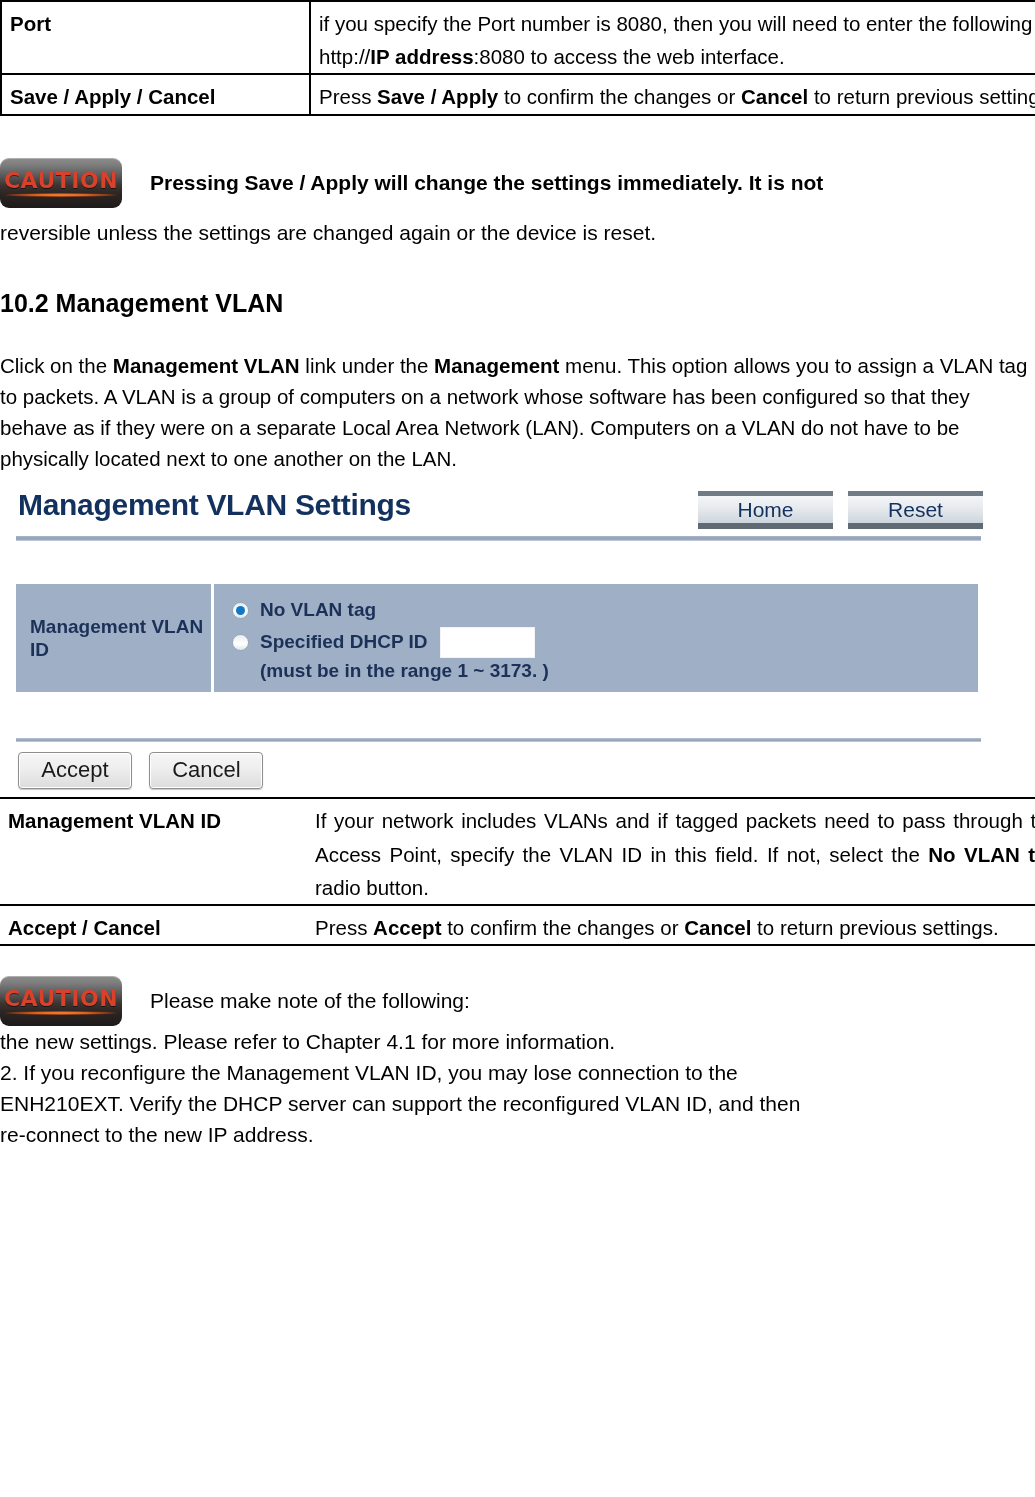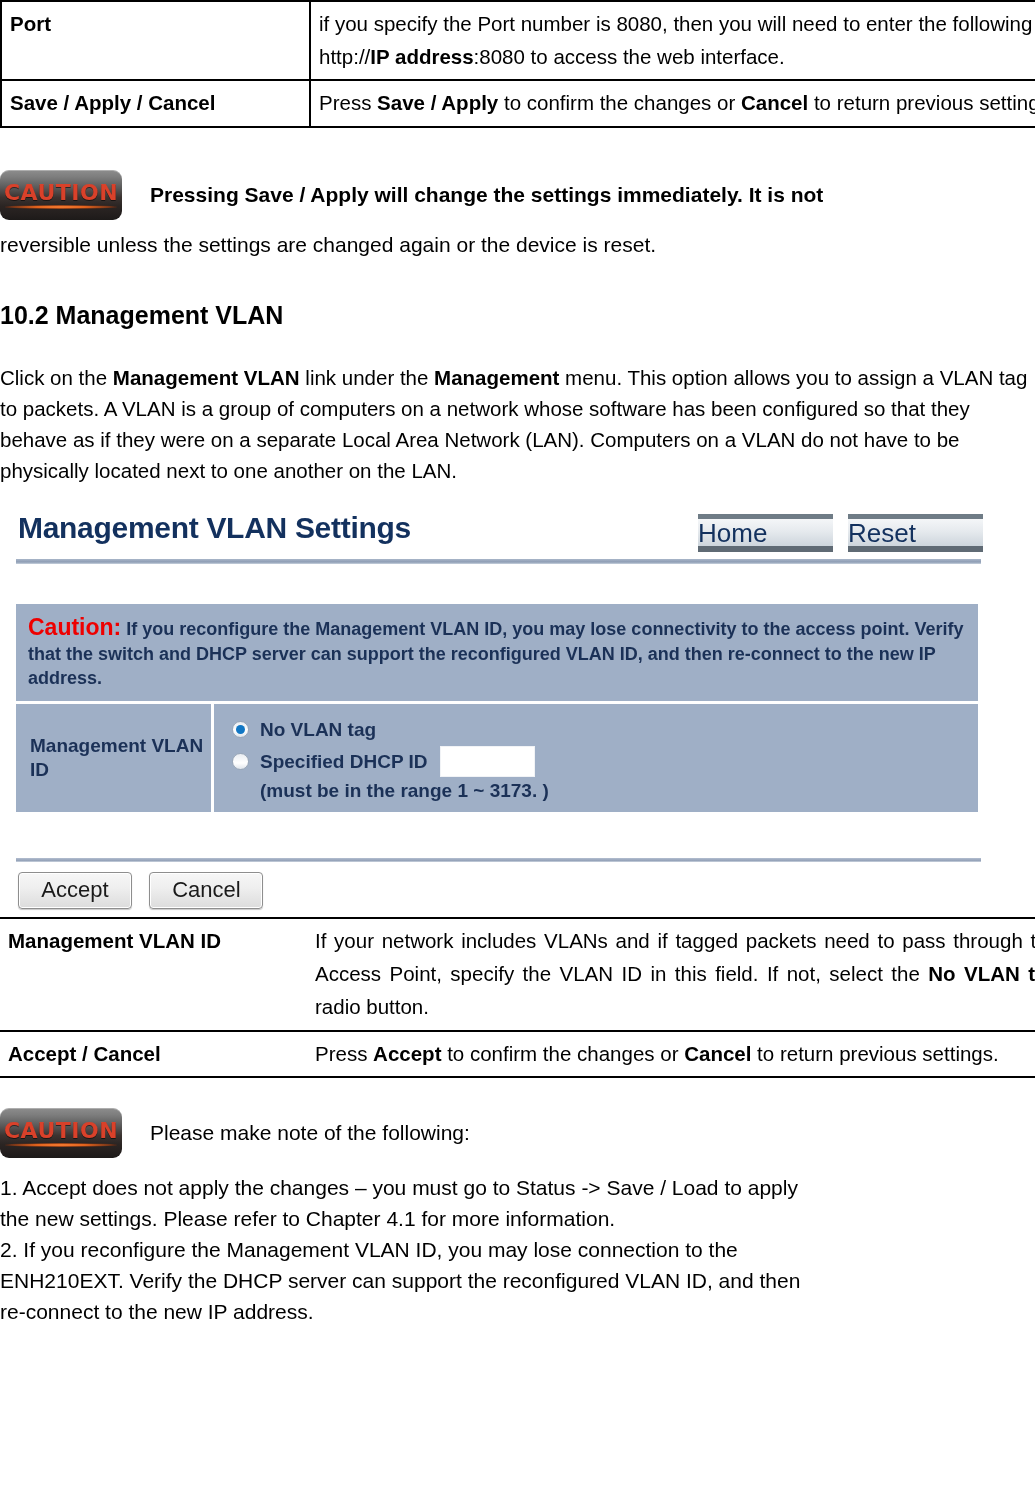--- a/index.html
+++ b/index.html
@@ -27,21 +27,21 @@
   }
   .doc-table.boxed td.label-cell {
     border-right: 2px solid #000;
   }
   .doc-table.ruled td {
     border-top: 2px solid #000;
     border-bottom: 2px solid #000;
   }
   .doc-table td {
     vertical-align: top;
-    padding: 5px 8px 6px 8px;
+    padding: 5px 8px 0 8px;
     font-size: 20.5px;
     line-height: 1.62;
   }
   .doc-table td.label-cell {
     width: 291px;
     font-weight: bold;
   }
   .doc-table td.desc-cell {
     width: 744px;
   }
@@ -146,22 +146,23 @@
   }
   .ui-btn {
     position: absolute;
     top: 7px;
     width: 135px;
     height: 38px;
     border-top: 5px solid #6f7c86;
     border-bottom: 6px solid #5f6a74;
     background: linear-gradient(to bottom, #f4f6f8 0%, #e6eaee 45%, #cdd5dc 100%);
     color: #13315e;
-    font-size: 26px;
+    font-size: 21px;
     line-height: 28px;
+    text-align: center;
     box-sizing: border-box;
   }
   .ui-btn.home { left: 690px; }
   .ui-btn.reset { left: 840px; }
   .ui-rule {
     height: 5px;
     background: linear-gradient(to bottom, #a9b6c9 0%, #8e9db4 60%, #c9d2de 100%);
     margin: 0 2px 0 8px;
   }
   .ui-gap { height: 40px; }
@@ -294,36 +295,32 @@
       <span class="ci-glow"></span>
       <span class="ci-text">CAUTION</span>
     </span><span class="caution-text-bold">Pressing Save / Apply will change the settings immediately. It is not</span>
   </div>
   <div class="caution-line" style="margin-top:9px;">reversible unless the settings are changed again or the device is reset.</div>
 </div>
 
 <h2 class="section-heading" style="margin-top:40px;">10.2 Management VLAN</h2>
 <p class="body-copy" style="margin-top:32px;"><span>Click on the </span><b>Management VLAN</b><span> link under the </span><b>Management</b><span> menu. This option allows you to assign a VLAN tag to packets. A VLAN is a group of computers on a network whose software has been configured so that they behave as if they were on a separate Local Area Network (LAN). Computers on a VLAN do not have to be physically located next to one another on the LAN.</span></p>
 
-<div class="ui-shot" style="margin-top:21px;">
+<div class="ui-shot" style="margin-top:10px;">
 
   <div class="ui-header">
     <div class="ui-title">Management VLAN Settings</div>
     <div class="ui-btn home">Home</div>
     <div class="ui-btn reset">Reset</div>
   </div>
 
   <div class="ui-rule"></div>
   <div class="ui-gap"></div>
 
   <div class="ui-panel">
-    <div class="panel-caution">
-      <span class="cap">Caution:</span>
-      <span>If you reconfigure the Management VLAN ID, you may lose connectivity to the access point. Verify that the switch and DHCP server can support the reconfigured VLAN ID, and then re-connect to the new IP address.</span>
-    </div>
 
     <div class="panel-split"></div>
 
     <div class="panel-row">
       <div class="row-label">Management VLAN ID</div>
       <div class="row-body">
         <div class="opt-line">
           <span class="radio checked"></span>
           <span>No VLAN tag</span>
         </div>
@@ -359,18 +356,17 @@
   </tbody>
 </table>
 
 <div class="caution-block" style="margin-top:30px;">
   <div style="white-space:nowrap;">
     <span class="caution-icon">
       <span class="ci-glow"></span>
       <span class="ci-text">CAUTION</span>
     </span><span class="caution-text-regular">Please make note of the following:</span>
   </div>
-  <div class="caution-line" style="margin-top:14px;">1. Accept does not apply the changes – you must go to Status -&gt; Save / Load to apply</div>
   <div class="caution-line">the new settings. Please refer to Chapter 4.1 for more information.</div>
   <div class="caution-line">2. If you reconfigure the Management VLAN ID, you may lose connection to the</div>
   <div class="caution-line">ENH210EXT. Verify the DHCP server can support the reconfigured VLAN ID, and then</div>
   <div class="caution-line">re-connect to the new IP address.</div>
 </div>
 
 </body></html>

